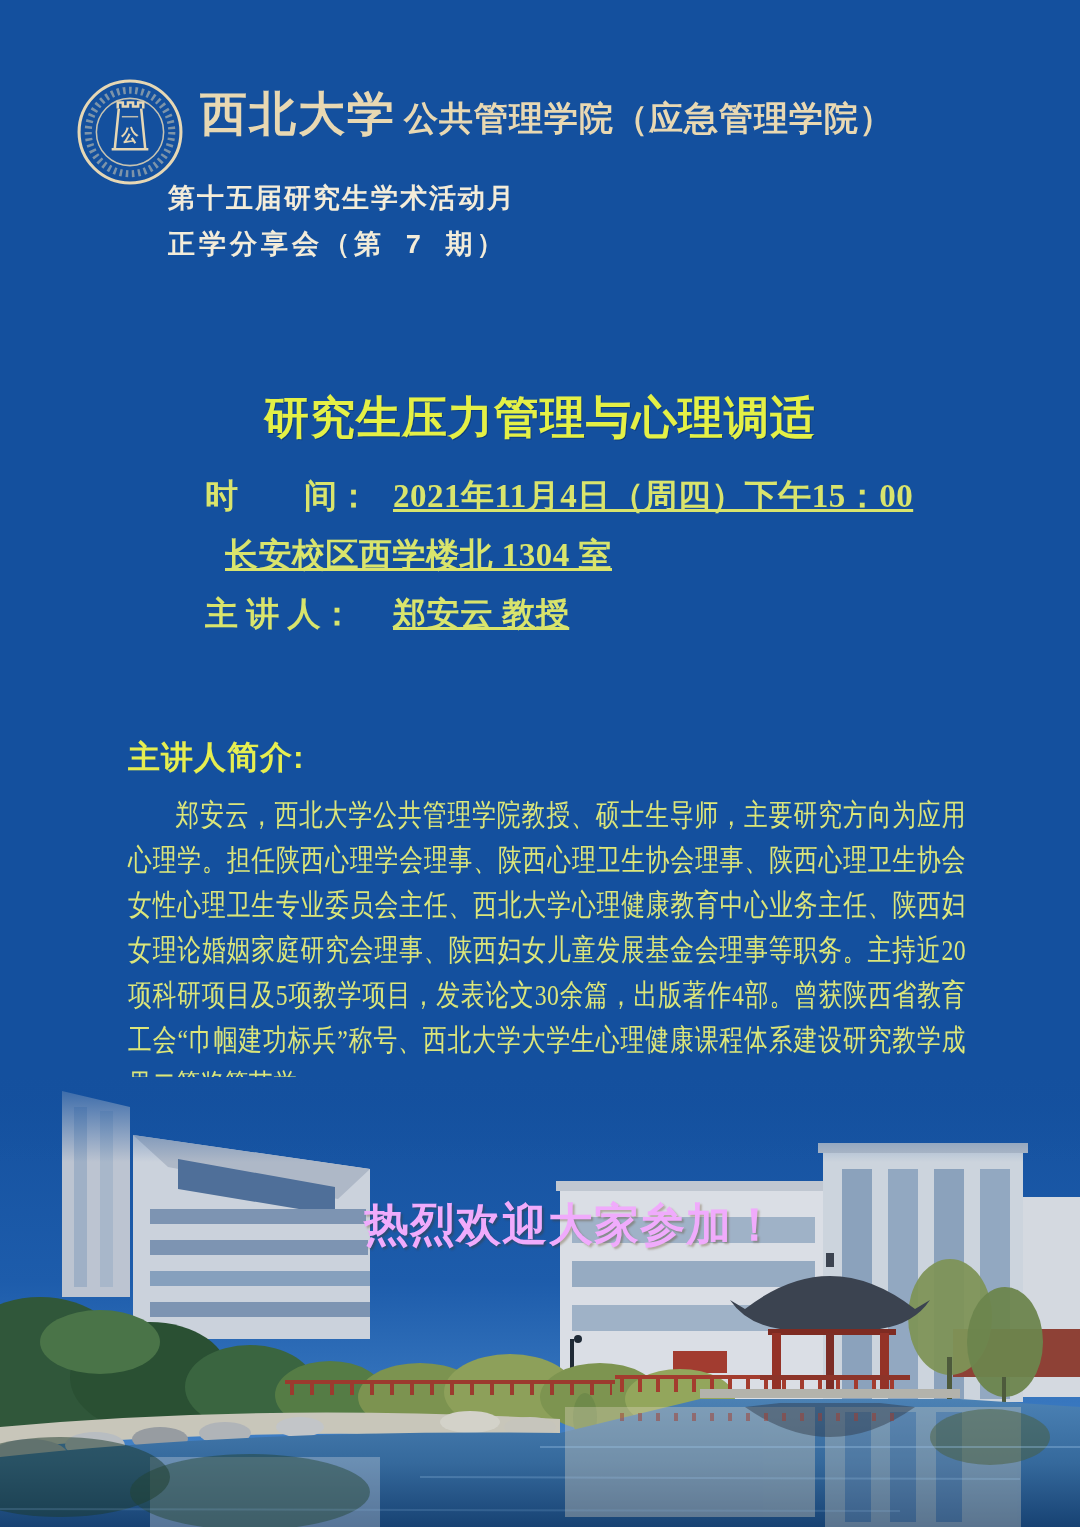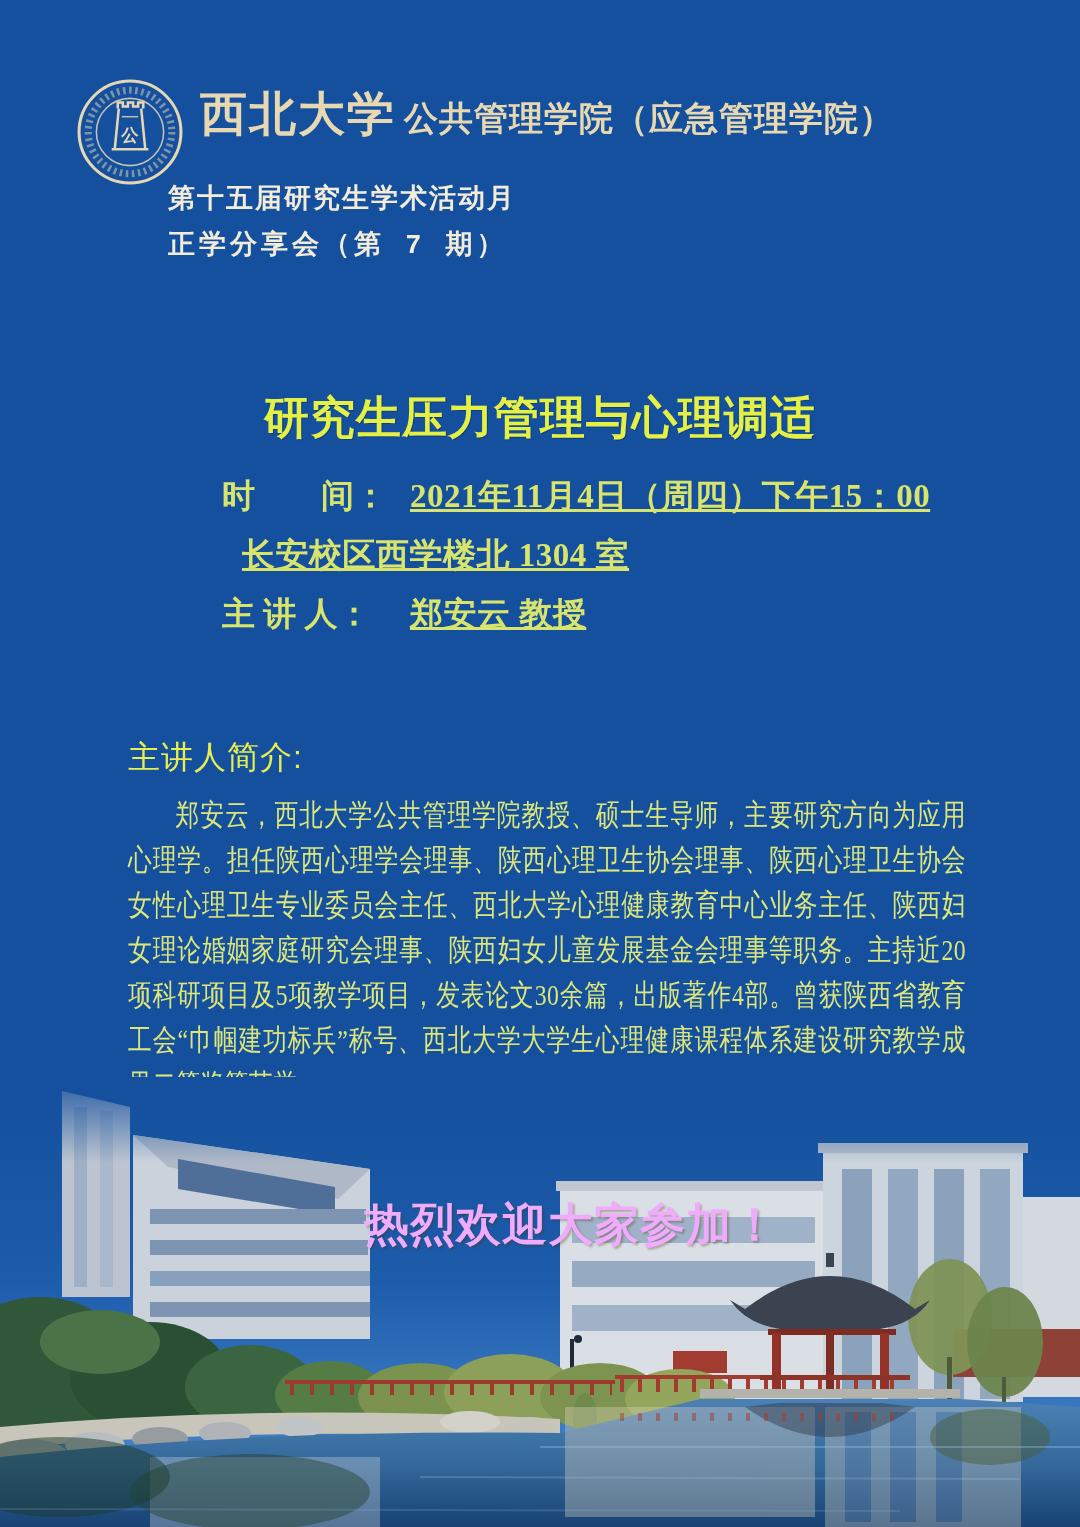--- a/index.html
+++ b/index.html
@@ -19,28 +19,28 @@
   
   .series{position:absolute;left:168px;top:180px;color:#f3ecd9;
     font-family:Liberation Mono, monospace;font-weight:bold;}
   .series-line1{font-size:27px;letter-spacing:2px;}
   .series-line2{font-size:27px;letter-spacing:4px;margin-top:10px;}
   
   .title{position:absolute;left:0;top:352px;width:100%;text-align:center;
     font-size:45px;font-weight:bold;color:#e4f046;letter-spacing:1px;
     text-shadow:1px 1px 0 rgba(0,30,70,.35);margin-top:36px;}
   
-  .details{position:absolute;left:205px;top:474px;margin-left:17px;}
+  .details{position:absolute;left:205px;top:474px;}
   .detail-row{display:flex;align-items:baseline;height:59px;
     color:#d9e46c;font-family:"Liberation Serif",serif;font-weight:bold;}
   .detail-label{width:168px;font-size:33px;white-space:pre;}
   .detail-value{font-size:33px;margin-left:20px;white-space:pre;letter-spacing:0.5px;text-decoration:underline;}
   
   .bio-heading{position:absolute;left:128px;top:736px;
-    font-size:32px;font-weight:normal;color:#e6ee50;letter-spacing:1px;}
+    font-size:32px;font-weight:bold;color:#e6ee50;letter-spacing:1px;}
   .bio-text{position:absolute;left:128px;top:792px;width:1058px;
     transform:scaleX(0.792);transform-origin:left top;
     font-size:30px;line-height:45px;color:#dce67a;
     font-family:"Liberation Serif",serif;
     text-align:justify;text-indent:2em;letter-spacing:0.5px;}
   
   .photo{position:absolute;left:0;bottom:0;width:1080px;height:450px;}
   .photo svg{display:block;width:1080px;height:450px;}
   .welcome{position:absolute;left:364px;top:118px;white-space:nowrap;
     font-size:45px;font-weight:bold;color:#f0abfc;letter-spacing:1px;

